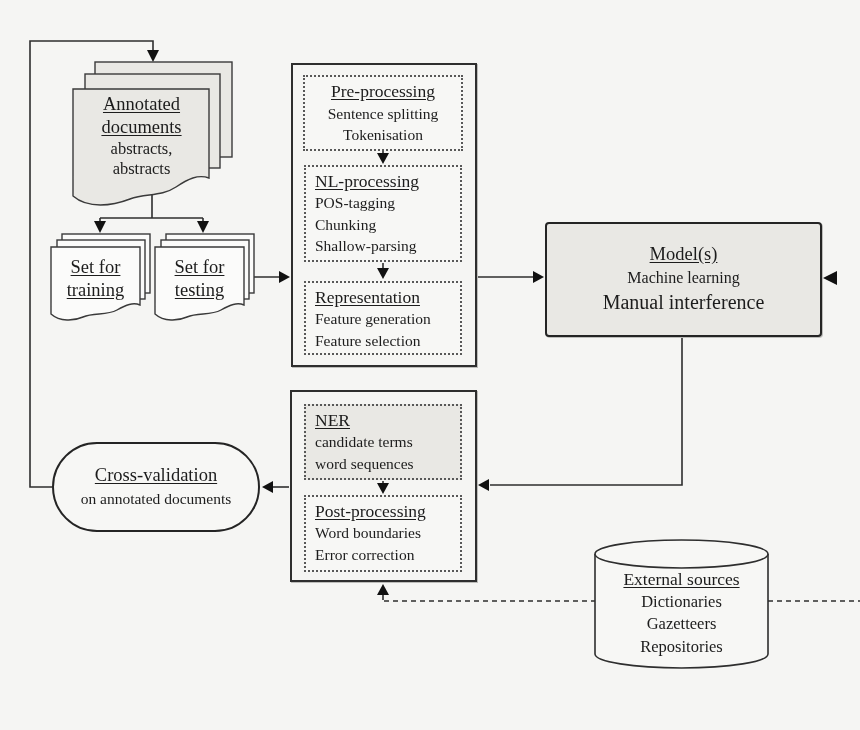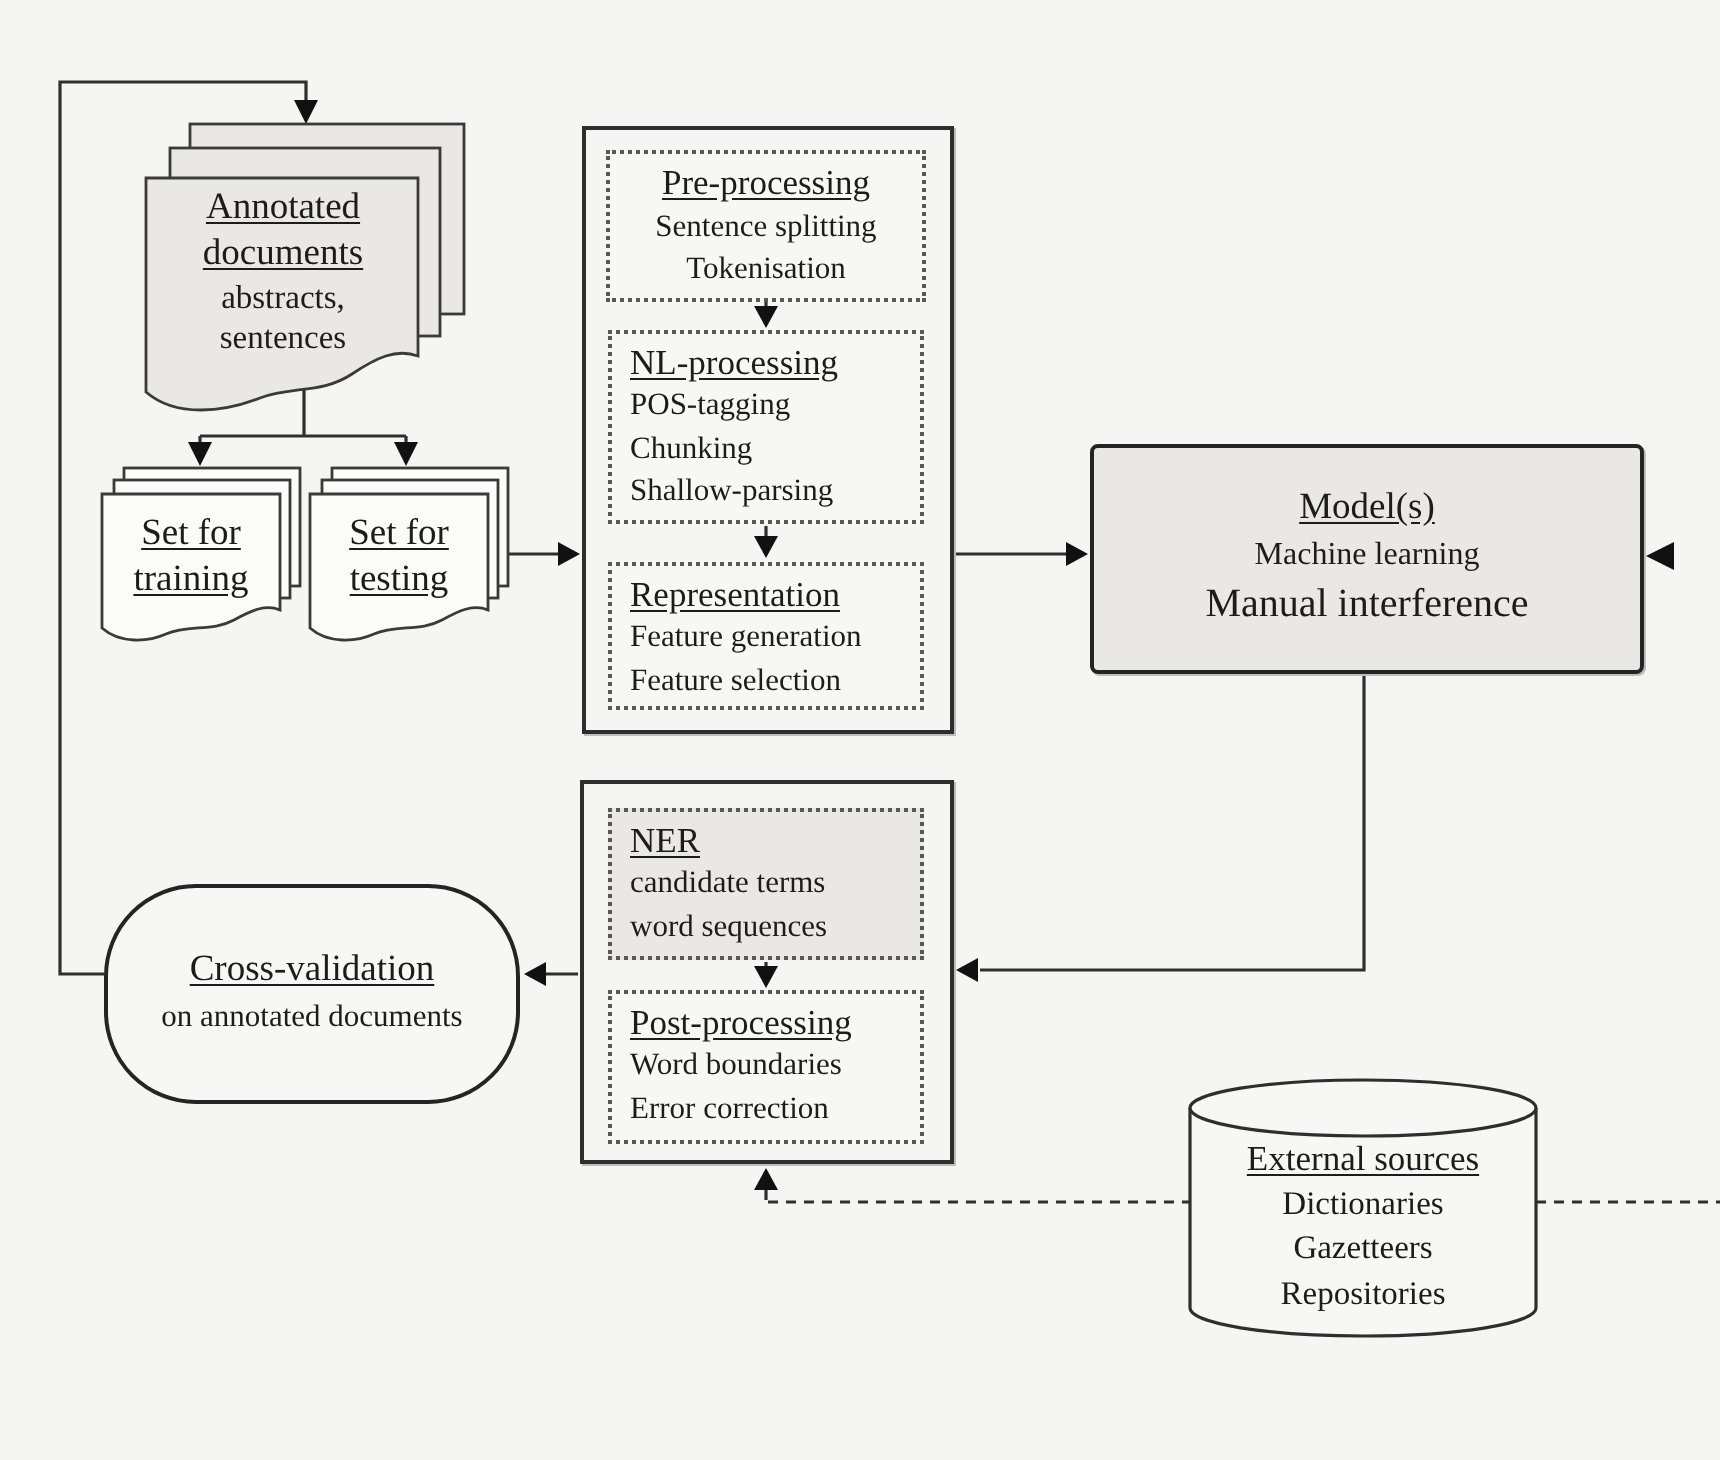--- a/index.html
+++ b/index.html
@@ -145,29 +145,29 @@
     <span class="item">candidate terms</span>
     <span class="item">word sequences</span>
   </div>
 
   <div class="node dotted-box leftal" style="left:304px;top:495px;width:158px;height:77px;">
     <span class="title">Post-processing</span>
     <span class="item">Word boundaries</span>
     <span class="item">Error correction</span>
   </div>
 
-  <div class="node stadium" style="left:52px;top:442px;width:208px;height:110px;">
+  <div class="node stadium" style="left:52px;top:442px;width:208px;height:90px;">
     <span class="title big-title">Cross-validation</span>
     <span class="item">on annotated documents</span>
   </div>
 
   <div class="txt doc-label" style="left:74px;top:93px;width:135px;">
     <span class="title">Annotated documents</span>
     <div class="item">abstracts,</div>
-    <div class="item">sentences</div>
+    <div class="item">abstracts</div>
   </div>
 
   <div class="txt doc-label" style="left:51px;top:256px;width:89px;">
     <span class="title">Set for training</span>
   </div>
 
   <div class="txt doc-label" style="left:155px;top:256px;width:89px;">
     <span class="title">Set for testing</span>
   </div>
 

